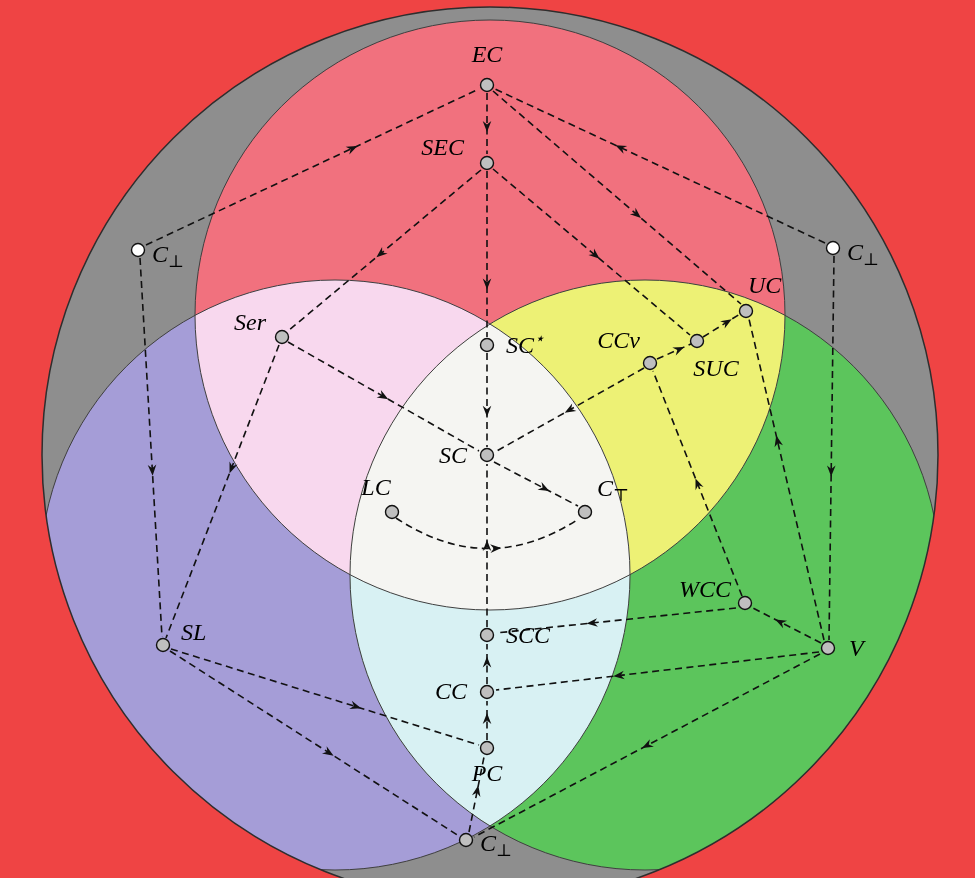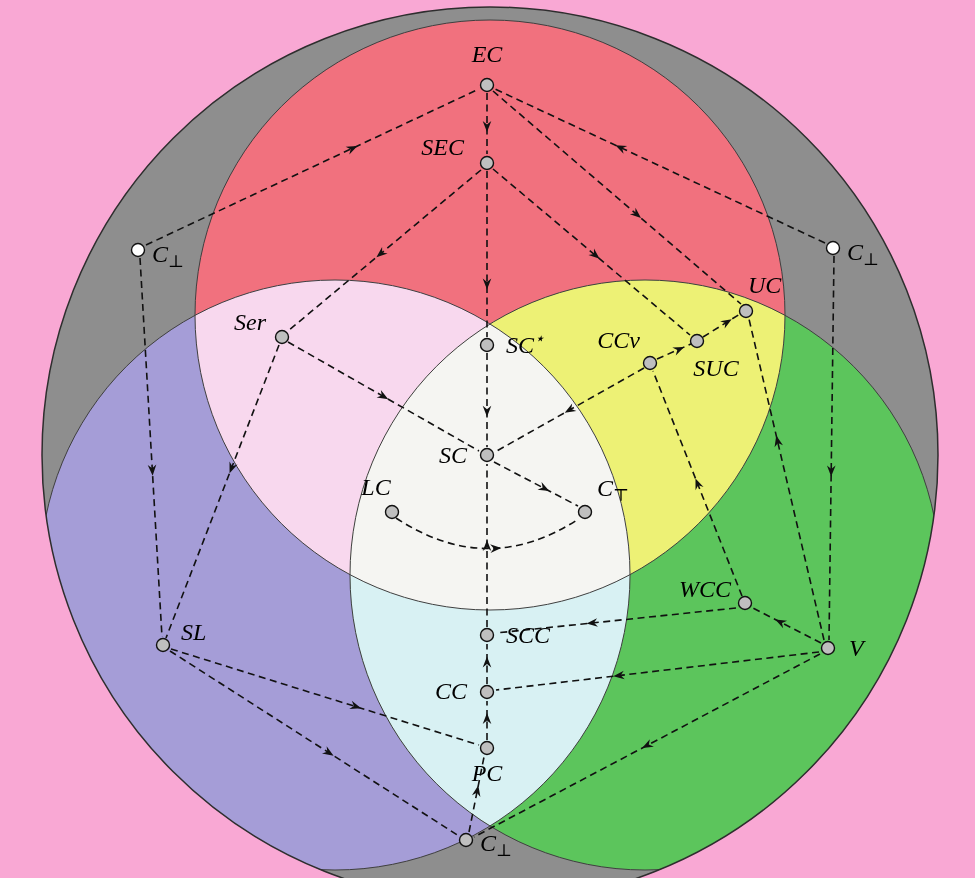--- a/index.html
+++ b/index.html
@@ -1,16 +1,16 @@
 <!DOCTYPE html>
 <html><head>
 <meta charset="utf-8">
 <style>
   html,body{margin:0;padding:0;background:#ffffff;}
-  .canvas{position:relative;width:975px;height:878px;overflow:hidden;background:#f9a8d4;}
+  .canvas{position:relative;width:975px;height:878px;overflow:hidden;background:#ef4444;}
   svg{display:block;}
   .lbl{font-family:"Liberation Serif","DejaVu Serif",serif;font-style:italic;font-size:24px;fill:#000;}
   .lbl .ss{font-size:17px;}
 </style>
 </head>
 <body>
 
 <div class="canvas">
   <svg id="diagram-svg" width="975" height="878" viewBox="0 0 975 878" xmlns="http://www.w3.org/2000/svg">
       <defs>

